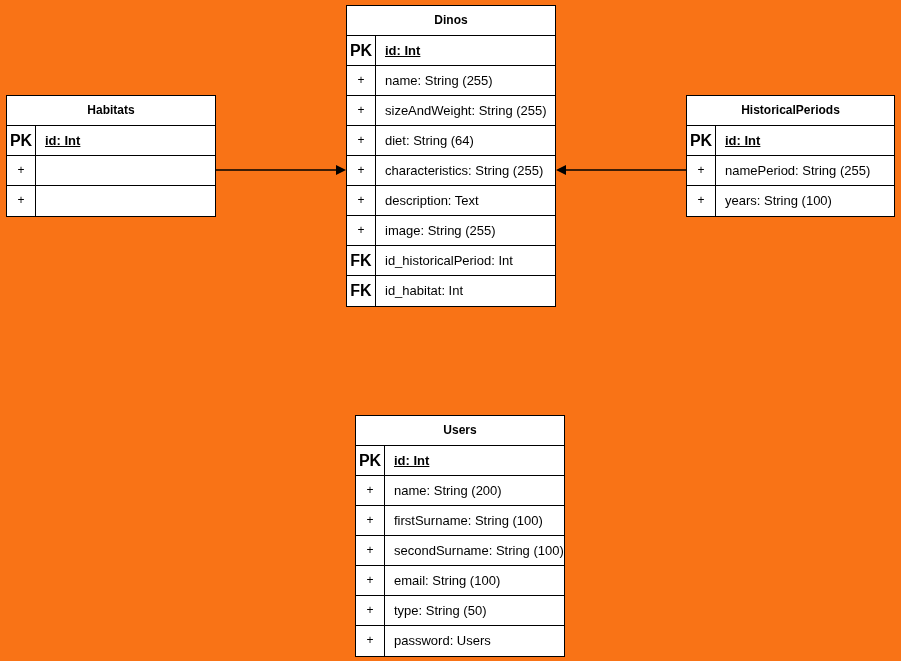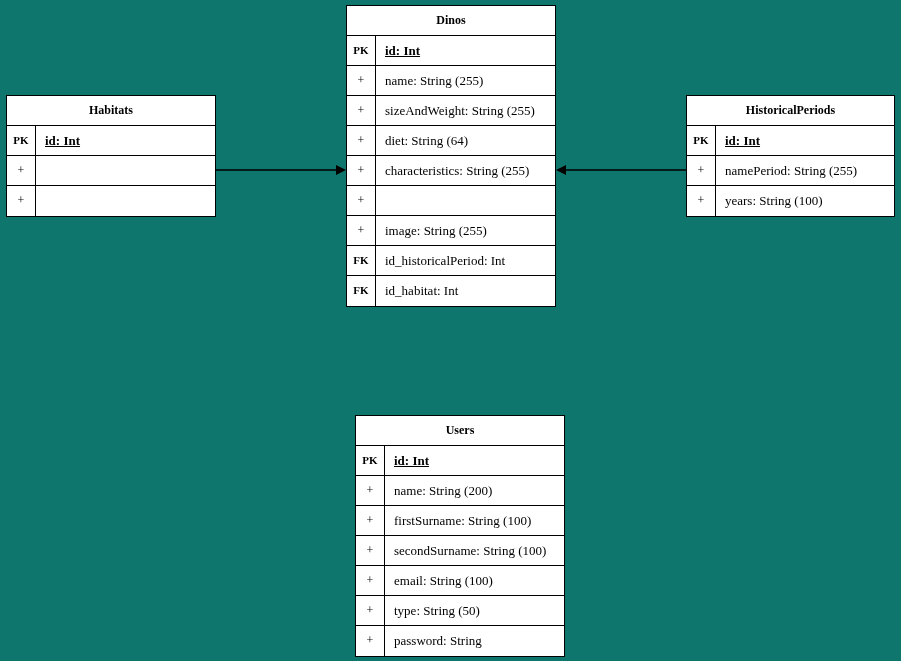--- a/index.html
+++ b/index.html
@@ -9,23 +9,22 @@
     background: #ffffff;
   }
   body {
     font-family: "Liberation Sans", sans-serif;
     -webkit-font-smoothing: antialiased;
   }
   #canvas {
     position: relative;
     width: 901px;
     height: 661px;
-    background: #0f766e;
+    background: #f97316;
     overflow: hidden;
-    font-family: Liberation Serif, serif;
   }
 
   
   .entity {
     position: absolute;
     box-sizing: border-box;
     background: #ffffff;
     border: 1px solid #000000;
     border-collapse: collapse;
   }
@@ -62,21 +61,21 @@
     font-size: 11px;
     color: #000000;
     border-right: 1px solid #000000;
     white-space: nowrap;
   }
   .key-cell.plus {
     font-size: 12px;
   }
   .key-cell.kk {
     font-weight: bold;
-    font-size: 11px;
+    font-size: 16px;
   }
   .attr-cell {
     box-sizing: border-box;
     flex: 1 1 auto;
     line-height: 29px;
     padding-left: 9px;
     font-size: 13px;
     color: #000000;
     white-space: nowrap;
     overflow: hidden;
@@ -117,20 +116,21 @@
       <div class="row">
         <div class="key-cell plus">+</div>
         <div class="attr-cell">diet: String (64)</div>
       </div>
       <div class="row">
         <div class="key-cell plus">+</div>
         <div class="attr-cell">characteristics: String (255)</div>
       </div>
       <div class="row">
         <div class="key-cell plus">+</div>
+        <div class="attr-cell">description: Text</div>
       </div>
       <div class="row">
         <div class="key-cell plus">+</div>
         <div class="attr-cell">image: String (255)</div>
       </div>
       <div class="row">
         <div class="key-cell kk">FK</div>
         <div class="attr-cell">id_historicalPeriod: Int</div>
       </div>
       <div class="row last">
@@ -187,21 +187,21 @@
       <div class="row">
         <div class="key-cell plus">+</div>
         <div class="attr-cell">email: String (100)</div>
       </div>
       <div class="row">
         <div class="key-cell plus">+</div>
         <div class="attr-cell">type: String (50)</div>
       </div>
       <div class="row last">
         <div class="key-cell plus">+</div>
-        <div class="attr-cell">password: String</div>
+        <div class="attr-cell">password: Users</div>
       </div>
     </div>
     <div class="edge" style="left: 216px; top: 162px; width: 130px; height: 17px;">
       <svg width="130" height="17">
         <line x1="0" y1="8" x2="122" y2="8" stroke="#000000" stroke-width="1.4"></line>
         <polygon points="130,8 120,3 120,13" fill="#000000"></polygon>
       </svg>
     </div>
     <div class="edge" style="left: 556px; top: 162px; width: 130px; height: 17px;">
       <svg width="130" height="17">

